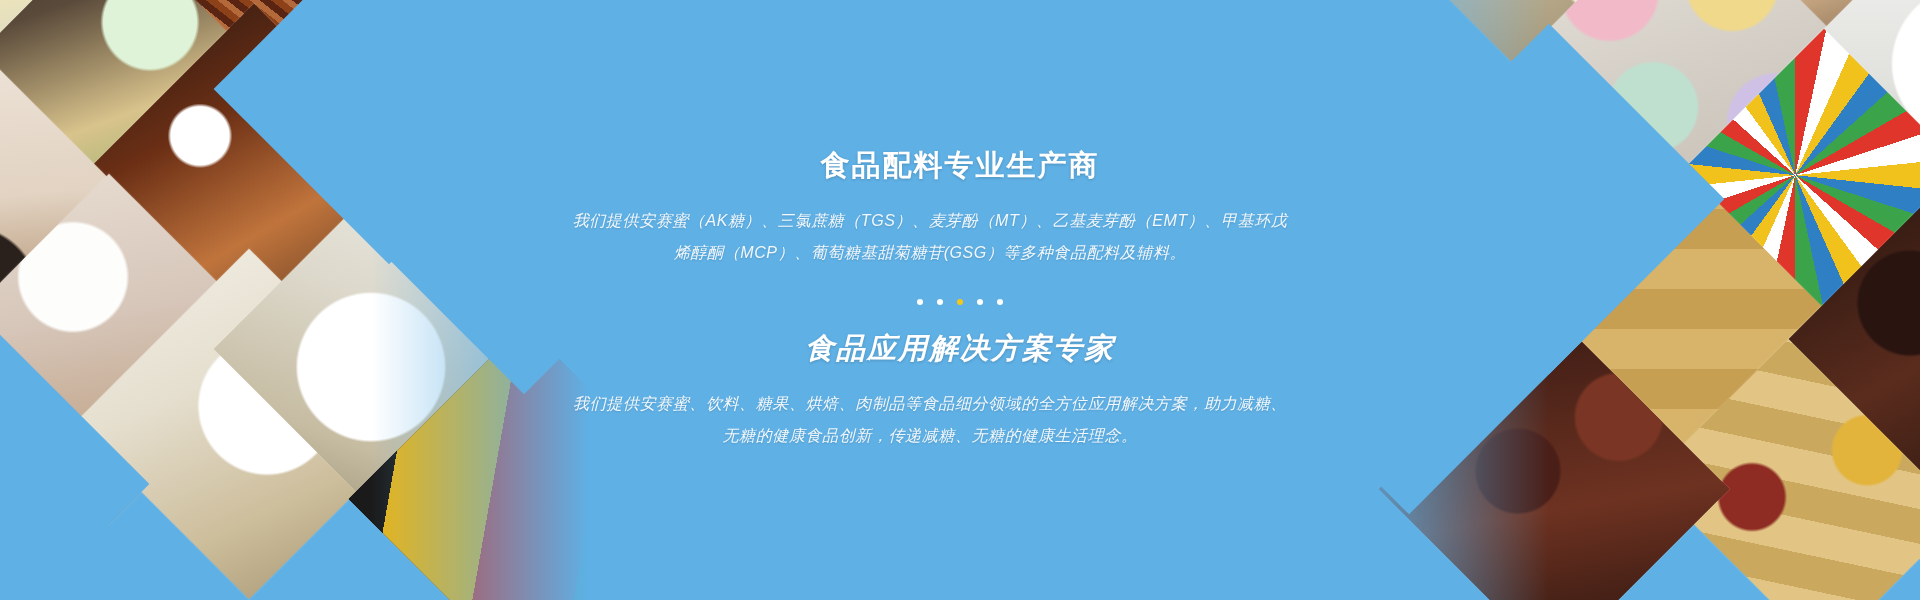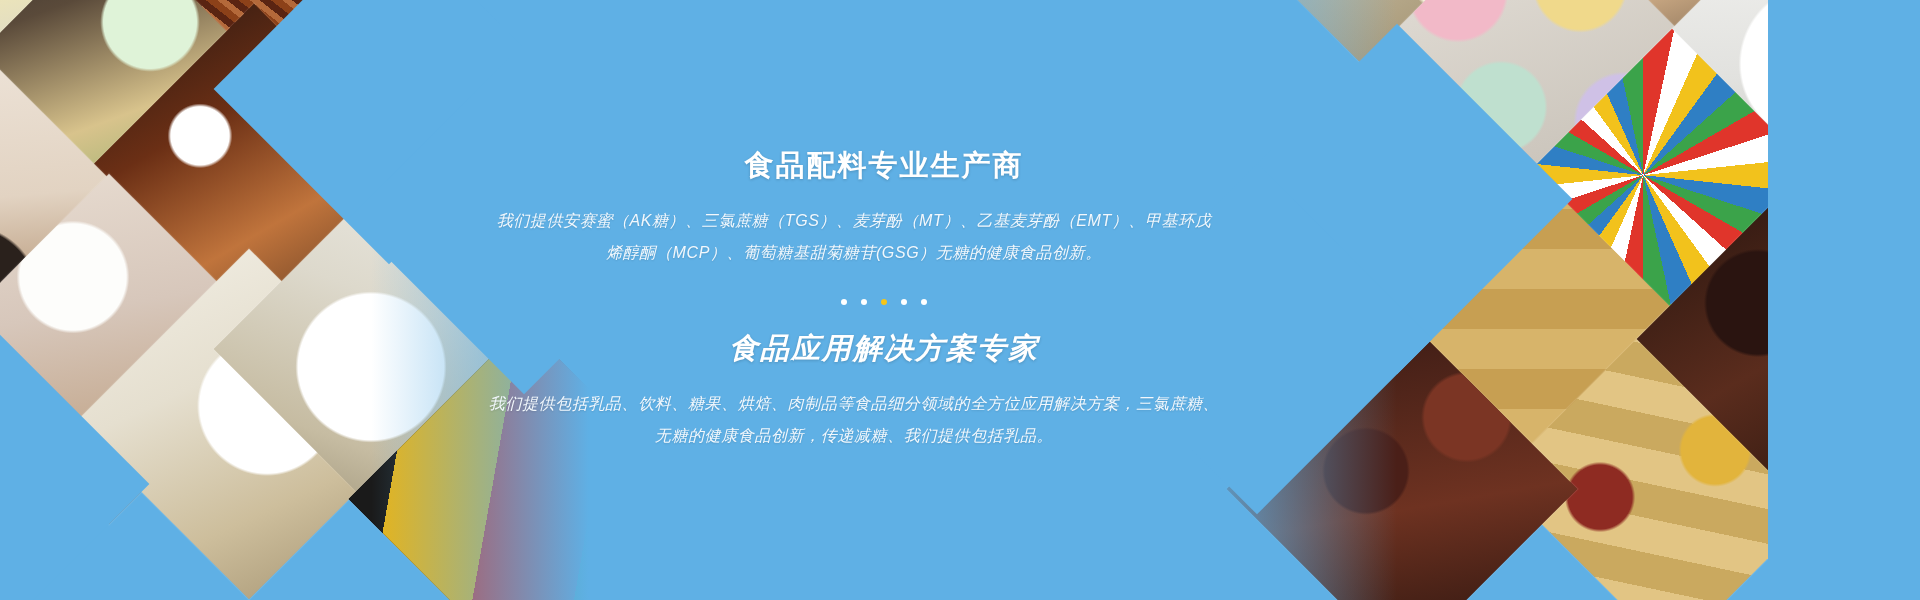--- a/index.html
+++ b/index.html
@@ -7,21 +7,21 @@
     margin: 0;
     padding: 0;
     background: #5fb0e5;
   }
   body {
     font-family: "Liberation Sans", "DejaVu Sans", sans-serif;
   }
 
   .banner {
     position: relative;
-    width: 1768px;
+    width: 1920px;
     height: 600px;
     background: #5fb0e5;
     overflow: hidden;
   }
 
   
   .mosaic {
     position: absolute;
     top: 0;
     bottom: 0;
@@ -290,34 +290,34 @@
 
   <div class="fade-left"></div>
   <div class="fade-right"></div>
 
   <div class="content">
 
     <div class="block">
       <h2 class="headline">食品配料专业生产商</h2>
       <p class="paragraph">
         <span class="line">我们提供安赛蜜（AK糖）、三氯蔗糖（TGS）、麦芽酚（MT）、乙基麦芽酚（EMT）、甲基环戊</span>
-        <span class="line">烯醇酮（MCP）、葡萄糖基甜菊糖苷(GSG）无糖的健康食品创新。</span>
+        <span class="line">烯醇酮（MCP）、葡萄糖基甜菊糖苷(GSG）等多种食品配料及辅料。</span>
       </p>
     </div>
 
     <div class="divider-dots">
       <span class="dot"></span>
       <span class="dot"></span>
       <span class="dot accent"></span>
       <span class="dot"></span>
       <span class="dot"></span>
     </div>
 
     <div class="block">
       <h2 class="headline second">食品应用解决方案专家</h2>
       <p class="paragraph">
-        <span class="line">我们提供包括乳品、饮料、糖果、烘焙、肉制品等食品细分领域的全方位应用解决方案，三氯蔗糖、</span>
-        <span class="line">无糖的健康食品创新，传递减糖、我们提供包括乳品。</span>
+        <span class="line">我们提供安赛蜜、饮料、糖果、烘焙、肉制品等食品细分领域的全方位应用解决方案，助力减糖、</span>
+        <span class="line">无糖的健康食品创新，传递减糖、无糖的健康生活理念。</span>
       </p>
     </div>
 
   </div>
 </div>
 
 </body></html>

